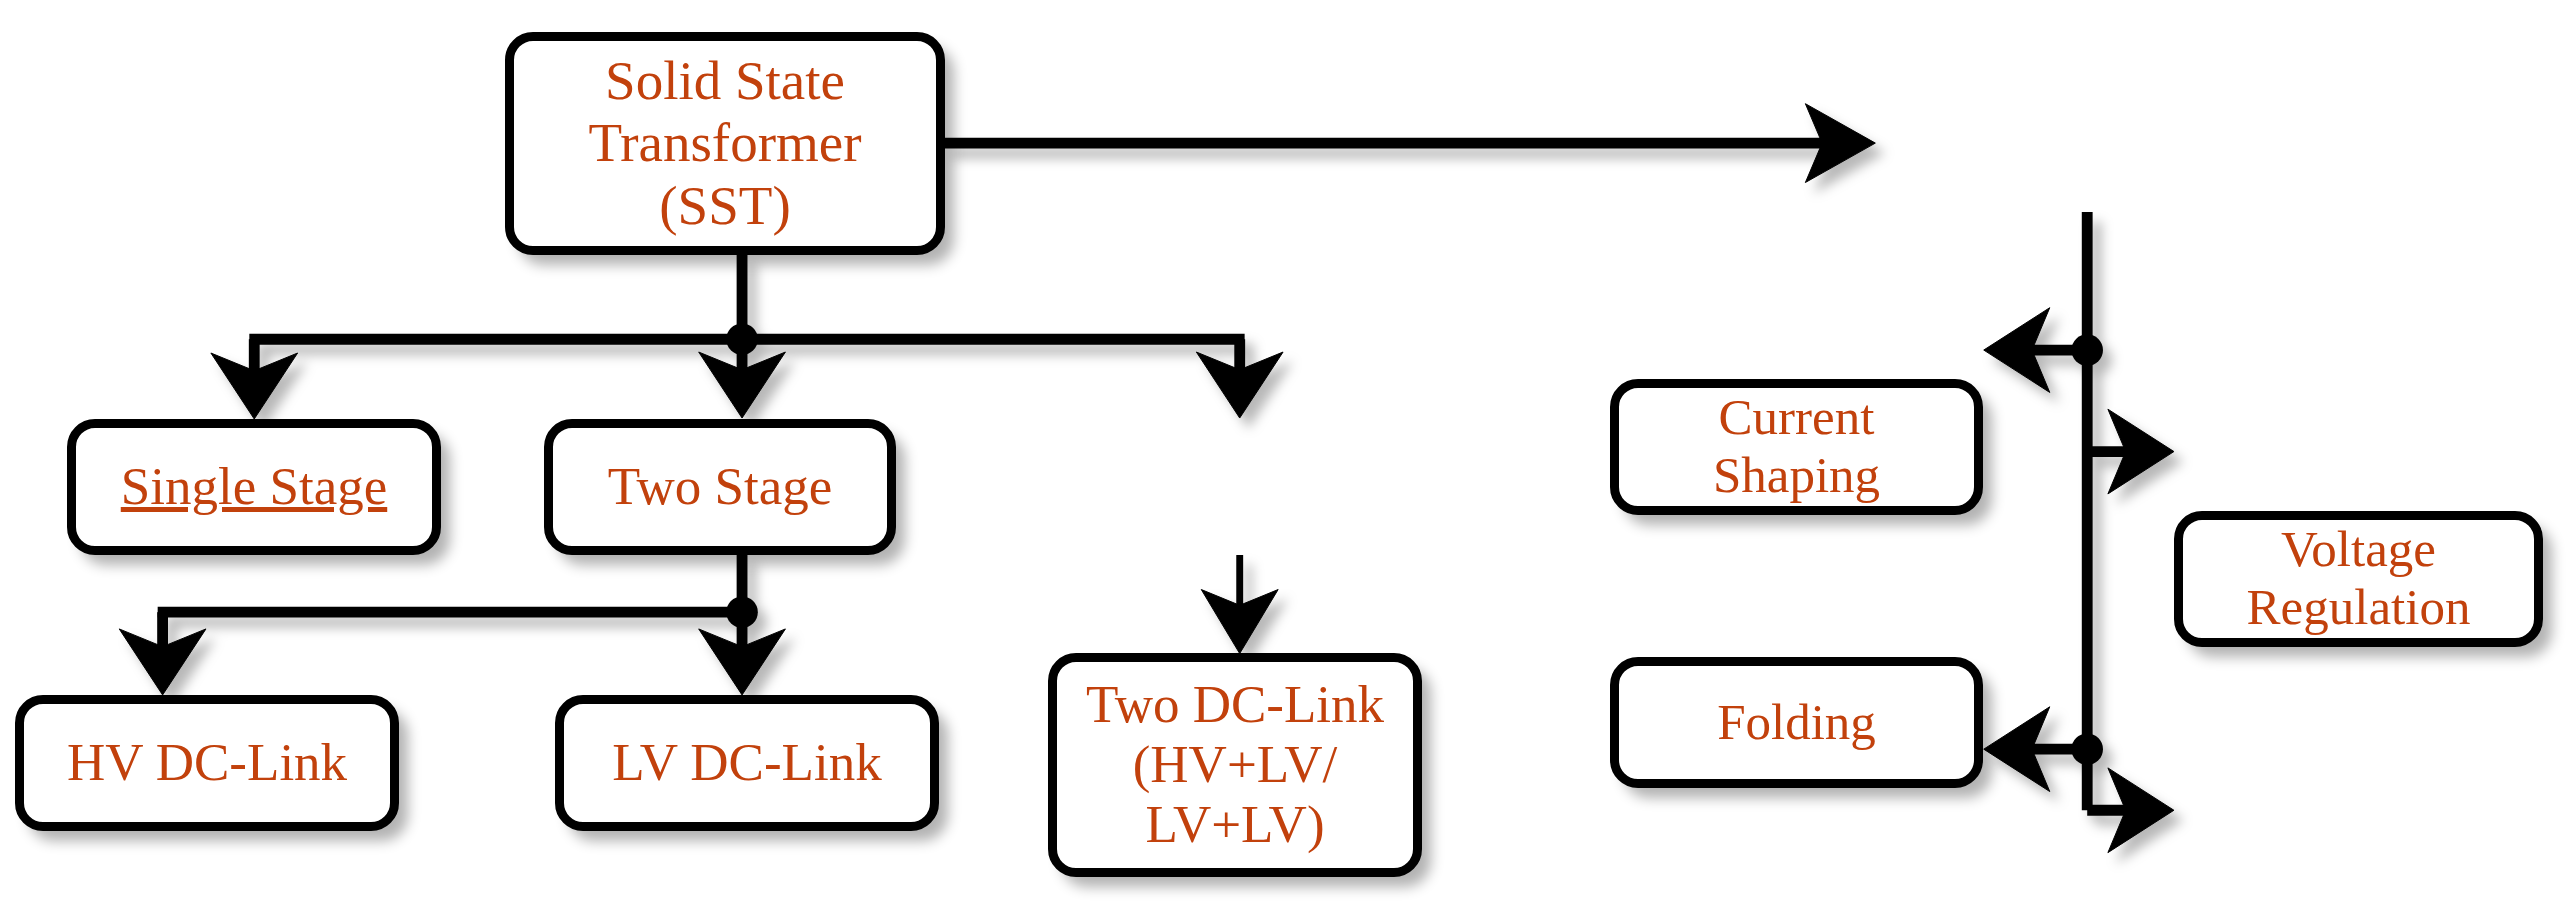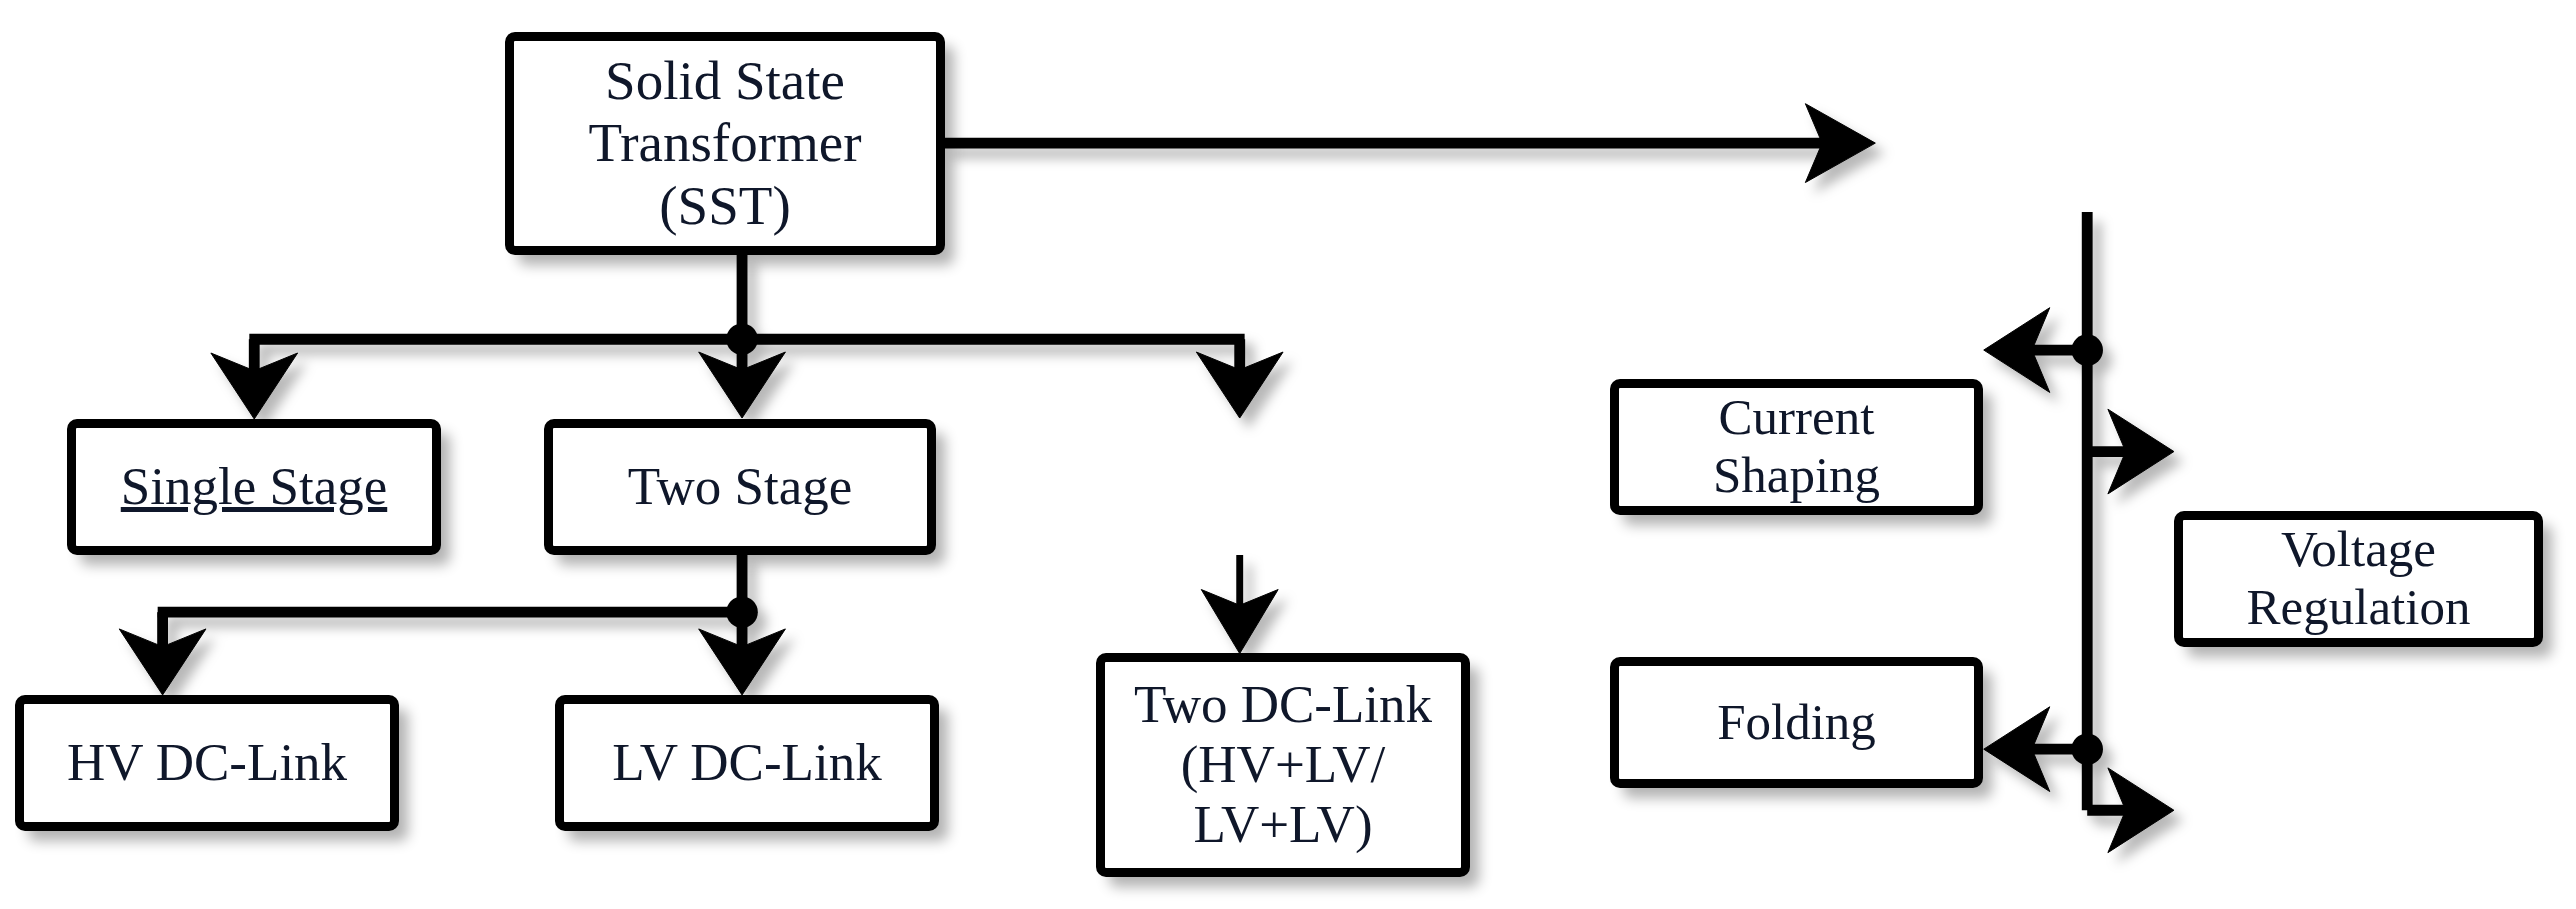--- a/index.html
+++ b/index.html
@@ -22,26 +22,26 @@
     top: 0;
     width: 2576px;
     height: 910px;
     pointer-events: none;
   }
   .node {
     position: absolute;
     box-sizing: border-box;
     background: #ffffff;
     border: 9px solid #000000;
-    border-radius: 10px;
+    border-radius: 28px;
     display: flex;
     align-items: center;
     justify-content: center;
     text-align: center;
-    color: #0f172a;
+    color: #c2410c;
     line-height: 1.13;
     box-shadow: 11px 12px 13px -2px rgba(0,0,0,0.30);
     z-index: 5;
   }
   .node .label {
     display: block;
     padding: 0 10px;
     white-space: pre-line;
   }
   .fs-52 { font-size: 51px; margin-top: 44px; }
@@ -130,34 +130,34 @@
     <span class="label">Solid State
 Transformer
 (SST)</span>
   </div>
 
 
   <div class="node fs-54" style="left:67px; top:419px; width:374px; height:136px;text-decoration:underline;">
     <span class="label">Single Stage</span>
   </div>
 
-  <div class="node fs-54" style="left:544px; top:419px; width:392px; height:136px;">
+  <div class="node fs-54" style="left:544px; top:419px; width:352px; height:136px;">
     <span class="label">Two Stage</span>
   </div>
 
 
   <div class="node fs-54" style="left:15px; top:695px; width:384px; height:136px;">
     <span class="label">HV DC-Link</span>
   </div>
 
   <div class="node fs-54" style="left:555px; top:695px; width:384px; height:136px;">
     <span class="label">LV DC-Link</span>
   </div>
 
-  <div class="node fs-54" style="left:1048px; top:653px; width:374px; height:224px;margin-left:48px;">
+  <div class="node fs-54" style="left:1048px; top:653px; width:374px; height:224px;">
     <span class="label">Two DC-Link
 (HV+LV/
 LV+LV)</span>
   </div>
 
   <div class="node fs-52" style="left:1610px; top:335px; width:373px; height:136px;">
     <span class="label">Current
 Shaping</span>
   </div>
 

